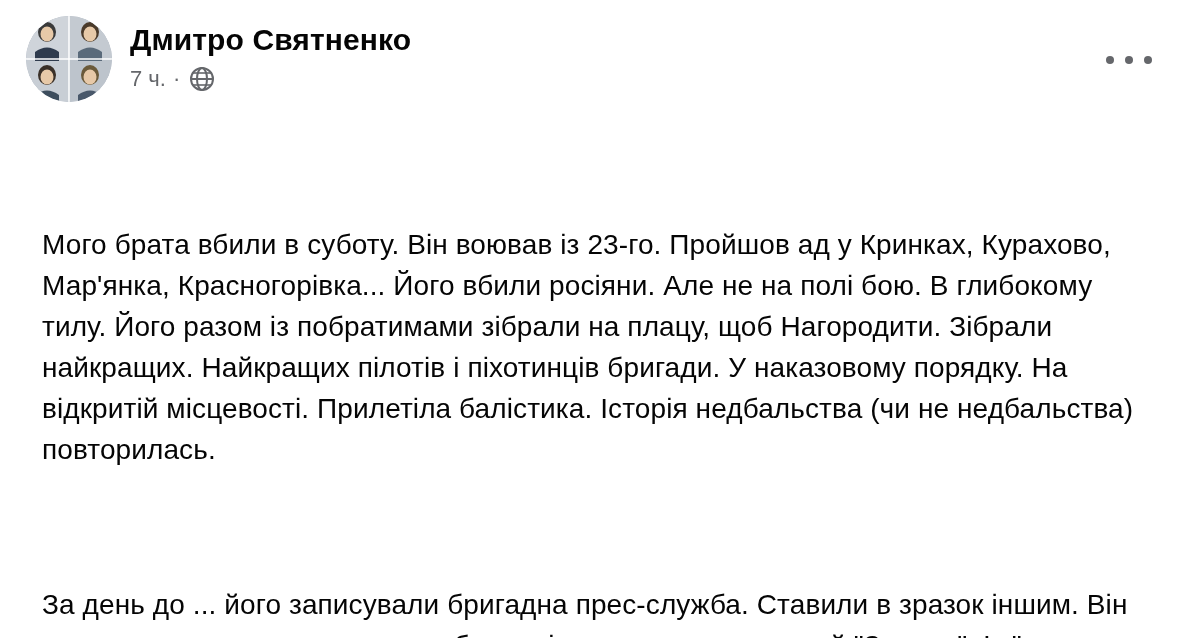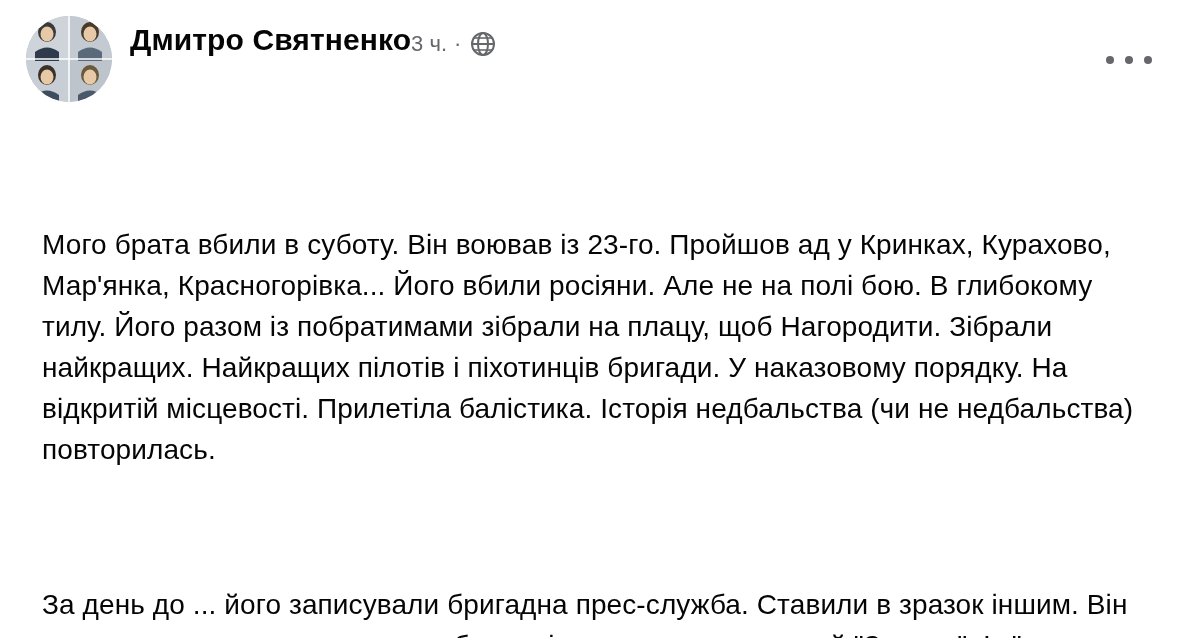--- a/index.html
+++ b/index.html
@@ -38,21 +38,21 @@
     background: #c9ced6;
   }
   .avatar svg {
     display: block;
     width: 86px;
     height: 86px;
   }
   .header-text {
     margin-left: 18px;
     display: flex;
-    flex-direction: row;
+    flex-direction: column;
     justify-content: flex-start;
     padding-top: 6px;
   }
   .author-name {
     font-size: 30px;
     font-weight: bold;
     line-height: 36px;
     letter-spacing: 0.1px;
     color: #050505;
   }
@@ -148,21 +148,21 @@
           </g>
           <line x1="43" y1="0" x2="43" y2="86" stroke="#ffffff" stroke-width="1.5"></line>
           <line x1="0" y1="43" x2="86" y2="43" stroke="#ffffff" stroke-width="1.5"></line>
         </g>
       </svg>
     </div>
 
     <div class="header-text">
       <div class="author-name">Дмитро Святненко</div>
       <div class="meta-row">
-        <span>3 ч.</span>
+        <span>7 ч.</span>
         <span class="meta-sep">·</span>
         <span class="globe-icon">
           <svg width="26" height="26" viewBox="0 0 26 26" xmlns="http://www.w3.org/2000/svg">
             <circle cx="13" cy="13" r="11" fill="none" stroke="#65676b" stroke-width="2"></circle>
             <ellipse cx="13" cy="13" rx="5" ry="11" fill="none" stroke="#65676b" stroke-width="2"></ellipse>
             <line x1="2" y1="13" x2="24" y2="13" stroke="#65676b" stroke-width="2"></line>
             <line x1="4.2" y1="7" x2="21.8" y2="7" stroke="#65676b" stroke-width="1.6"></line>
             <line x1="4.2" y1="19" x2="21.8" y2="19" stroke="#65676b" stroke-width="1.6"></line>
           </svg>
         </span>

